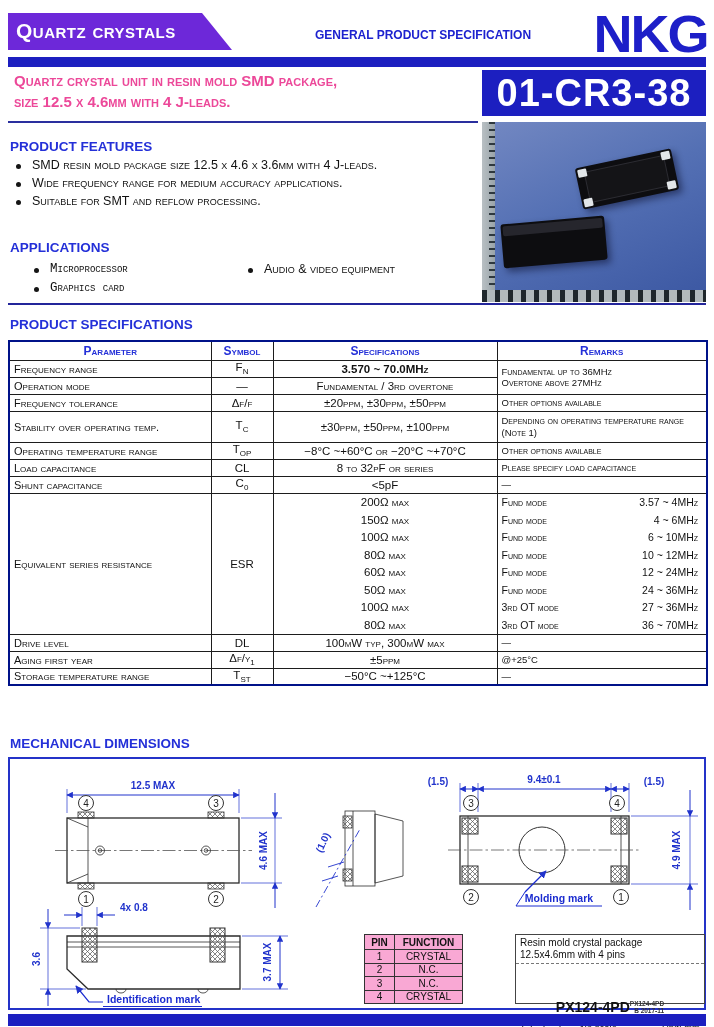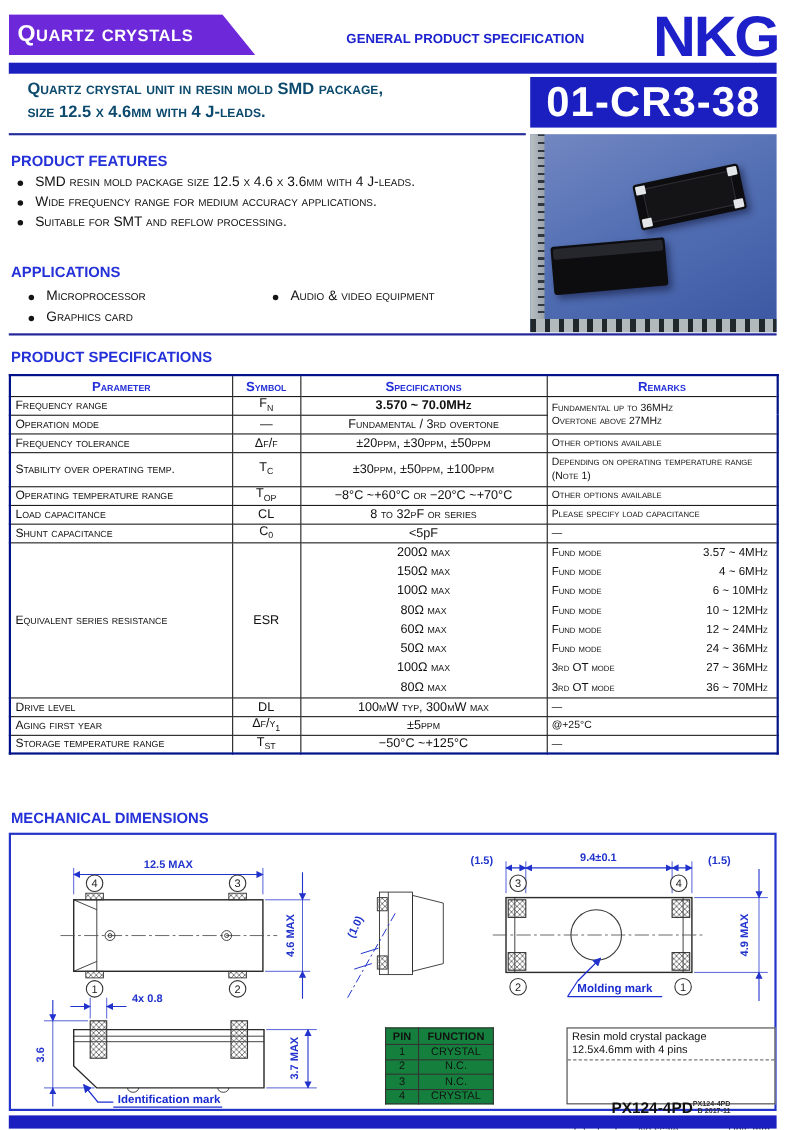--- a/index.html
+++ b/index.html
@@ -11,21 +11,21 @@
 
   
   .banner { left:8px; top:13px; width:224px; height:37px; background:#6d28d9;
             clip-path:polygon(0 0, calc(100% - 30px) 0, 100% 100%, 0 100%); }
   .banner-text { color:#fff; font-weight:bold; font-size:21px; padding:6px 0 0 8px; letter-spacing:.5px; }
   .doc-type { left:308px; top:28px; width:230px; text-align:center; color:#1d22cf; font-weight:bold; font-size:12px; }
   .logo { right:6px; top:4px; color:#1d1fc8; font-weight:bold; font-size:52px; letter-spacing:-2px; transform:scaleX(1.04); transform-origin:right; }
   .hdr-bar { left:8px; top:57px; width:698px; height:10px; background:#1c1fc0; }
 
   
-  .title-lines { left:25px; top:70px; width:460px; font-weight:bold; font-size:15px; line-height:21px; color:#0c4a6e; }
+  .title-lines { left:14px; top:70px; width:460px; font-weight:bold; font-size:15px; line-height:21px; color:#ec4899; }
   .title-rule { left:8px; top:121px; width:470px; height:2px; background:#2a2f9e; }
   .part-box { left:482px; top:70px; width:224px; height:46px; background:#1c1fc0; color:#fff; text-align:center; }
   .part-box span { font-size:38px; font-weight:bold; line-height:46px; letter-spacing:1px; }
 
   
   .photo { left:482px; top:122px; width:224px; height:180px; overflow:hidden;
            background:linear-gradient(155deg,#7388c2 0%,#5470b4 45%,#3b57a2 100%); }
   .ruler-v { position:absolute; left:0; top:0; bottom:12px; width:13px;
              background:linear-gradient(to right,#b9c0c4,#99a3a8);
              background-image:repeating-linear-gradient(to bottom,#2e383e 0 2px,rgba(0,0,0,0) 2px 7px),linear-gradient(to right,#b9c0c4,#99a3a8);
@@ -57,21 +57,21 @@
   td.rem  { font-size:9.5px; padding-left:4px; line-height:1.2; }
   tr.h17 { height:17px; } tr.h31 { height:31px; }
   .esr-cell { padding:0; }
   .esr-line-s { height:17.5px; display:flex; align-items:center; justify-content:center; font-size:11.5px; }
   .esr-line-r { height:17.5px; display:flex; align-items:center; justify-content:space-between; padding:0 8px 0 4px; font-size:10.5px; }
   .note { left:10px; top:688px; font-size:9px; color:#1a1a1a; }
 
   
   .mech-box { left:8px; top:757px; width:698px; height:253px; border:2px solid #2433c8; }
   .mech-svg { position:absolute; inset:0; }
-  .pin-table { position:absolute; left:340px; top:175px; border-collapse:collapse; background:#15803d; }
+  .pin-table { position:absolute; left:354px; top:175px; border-collapse:collapse; background:#f9a8d4; }
   .pin-table th, .pin-table td { border:1px solid #333; font-size:10px; text-align:center; height:13.5px; padding:0 4px; }
   .pin-table th { font-weight:bold; height:15px; }
   .pin-col { width:30px; } .fn-col { width:68px; }
   .tblock { position:absolute; left:505px; top:175px; width:190px; height:70px; border:1px solid #444; background:#fff; font-size:10px; }
   .tb-desc { padding:2px 4px 0 4px; line-height:12px; height:29px; border-bottom:1px dashed #777; }
   .tb-mid { display:flex; justify-content:center; align-items:center; height:23px; padding:0 4px; border-bottom:1px solid #444;margin-top:32px; }
   .tb-part { font-size:14px; font-weight:bold; }
   .tb-refs { text-align:right; font-size:6.5px; line-height:7.5px; color:#333; font-weight:bold; }
   .tb-scale { height:16px; display:flex; align-items:center; gap:8px; padding:0 4px; font-size:9.5px;text-align:right; }
   .tb-unit { margin-left:auto; }
@@ -135,21 +135,21 @@
         <span class="dot"></span>
         <span class="feat-text sc">Wide frequency range for medium accuracy applications.</span>
       </div>
     <div class="bullet-row" style="height:18px;">
         <span class="dot"></span>
         <span class="feat-text sc">Suitable for SMT and reflow processing.</span>
       </div>
   </div>
 
   <div class="abs sec-head" style="left:10px;top:240px;">APPLICATIONS</div>
-  <div class="abs" style="left:20px;top:262px;width:230px;">
+  <div class="abs" style="left:28px;top:262px;width:230px;font-family:Liberation Mono, monospace;">
     <div class="bullet-row" style="height:19px;">
         <span class="dot"></span>
         <span class="feat-text sc">Microprocessor</span>
       </div>
     <div class="bullet-row" style="height:19px;">
         <span class="dot"></span>
         <span class="feat-text sc">Graphics card</span>
       </div>
   </div>
   <div class="abs" style="left:242px;top:262px;width:230px;">

